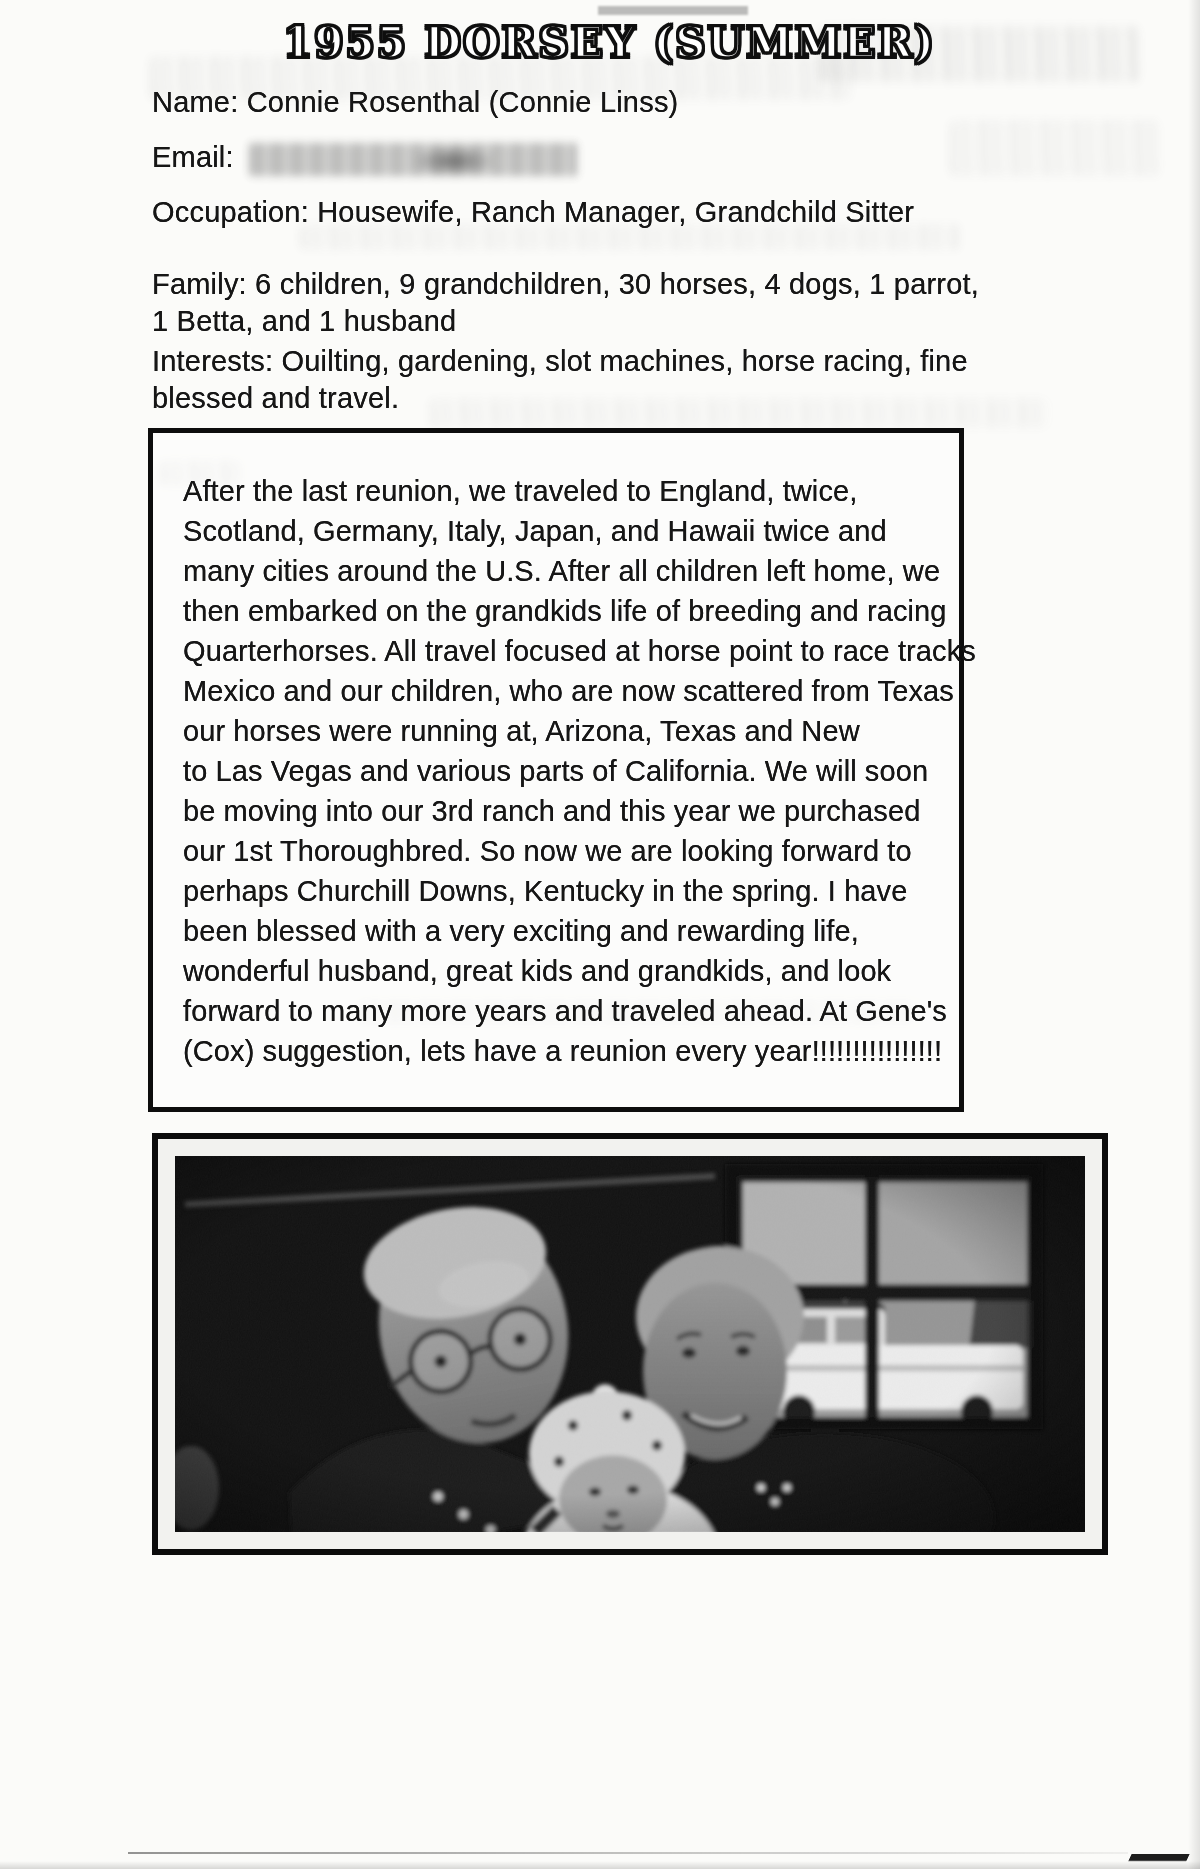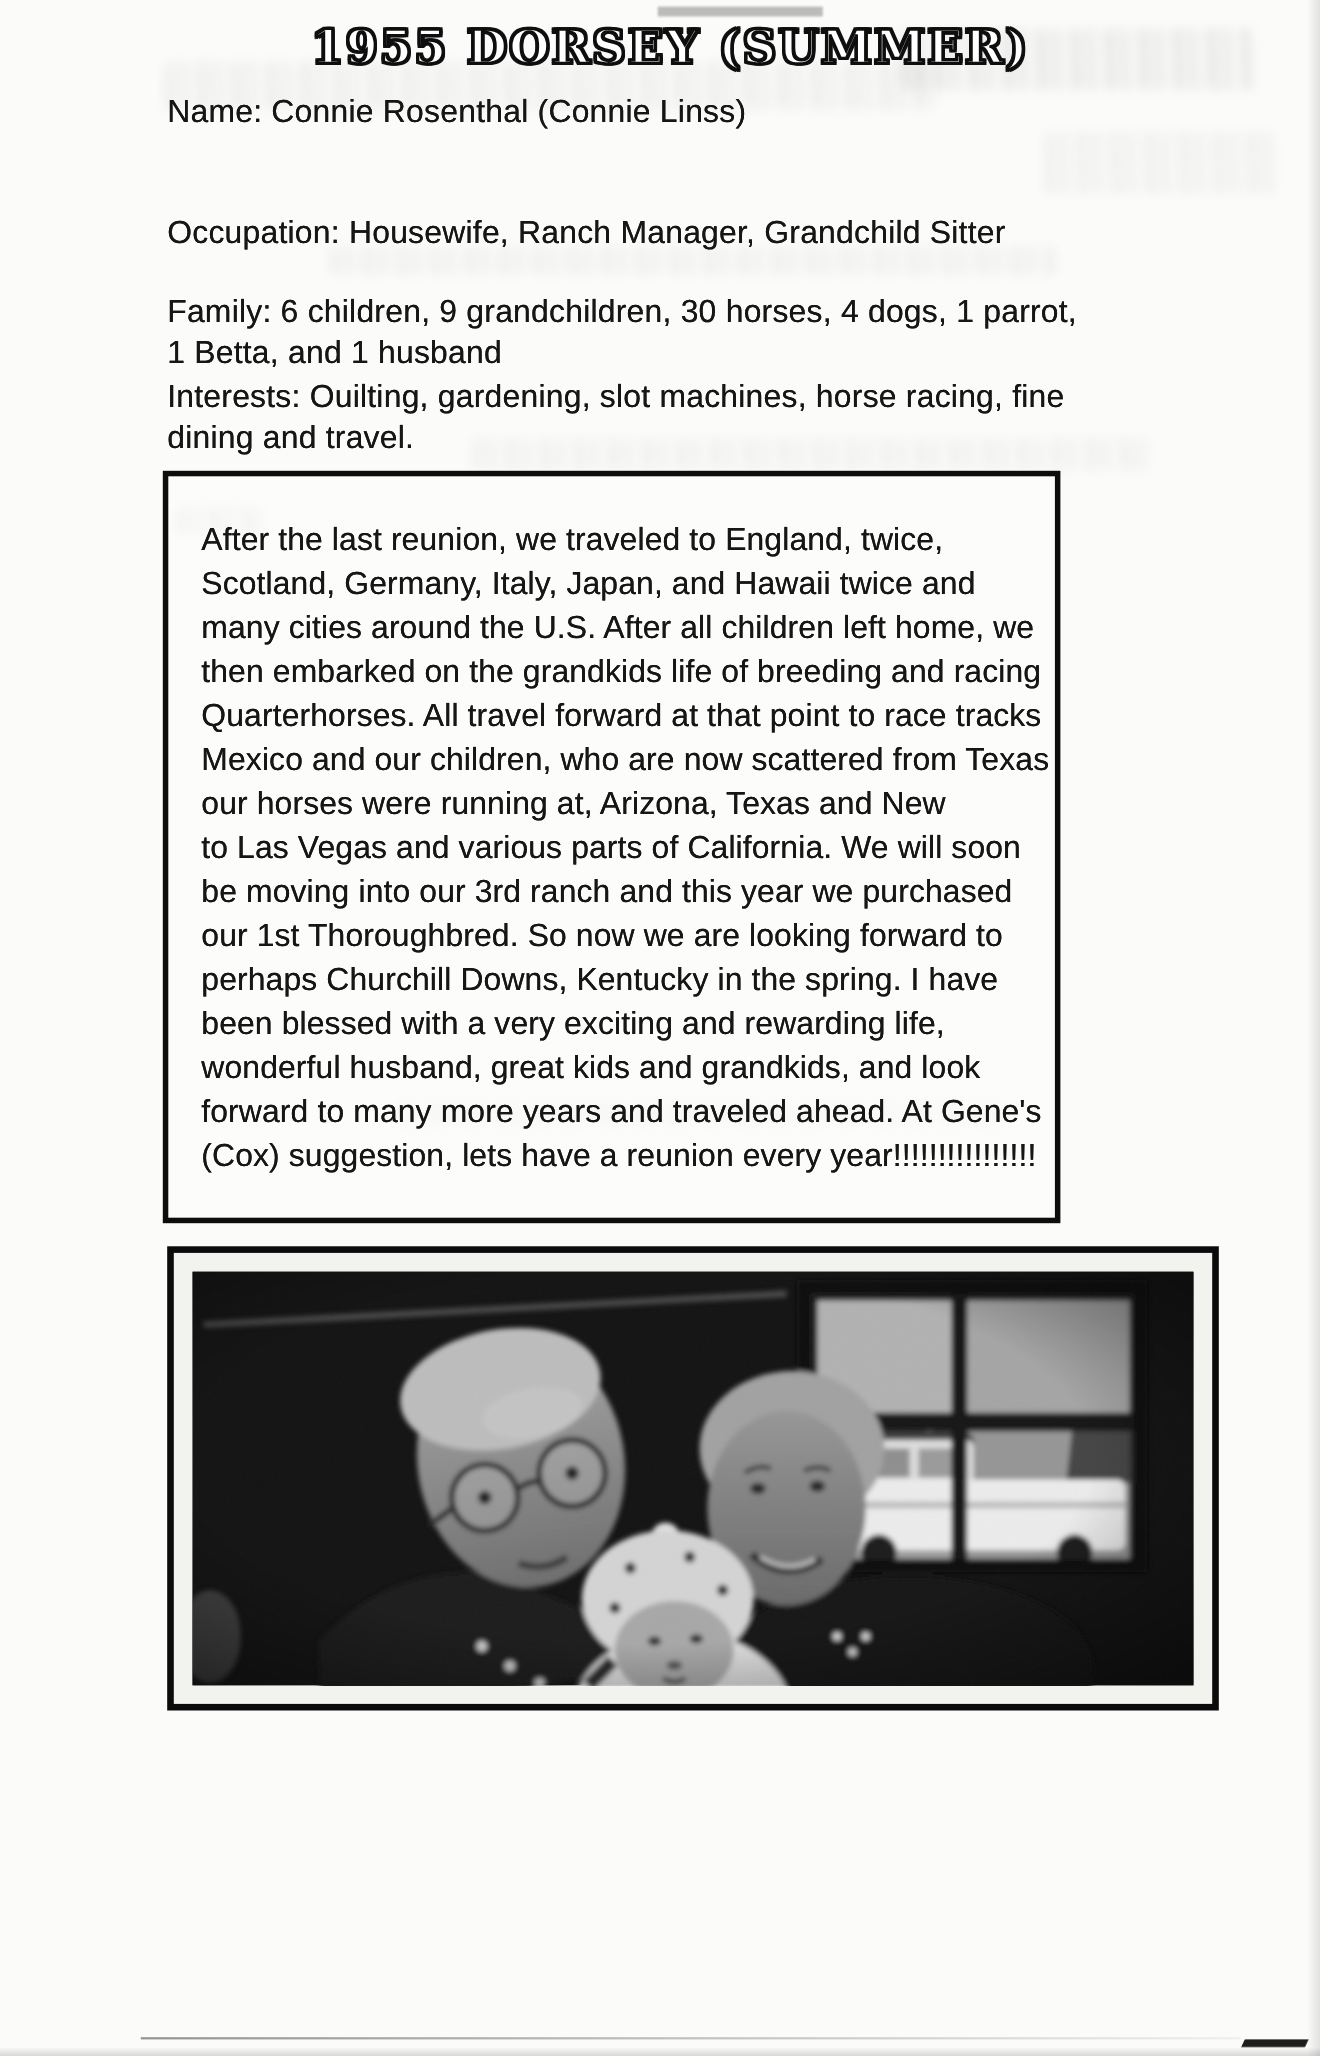--- a/index.html
+++ b/index.html
@@ -79,35 +79,38 @@
   <div class="artifact smudge" style="left:950px;top:120px;width:210px;height:56px;opacity:.09;"></div>
   <div class="artifact smudge" style="left:300px;top:224px;width:660px;height:26px;opacity:.09;"></div>
   <div class="artifact smudge" style="left:430px;top:398px;width:620px;height:30px;opacity:.08;"></div>
   <div class="artifact smudge" style="left:160px;top:460px;width:80px;height:26px;opacity:.10;"></div>
   <div class="artifact smudge" style="left:360px;top:1000px;width:560px;height:24px;opacity:.07;"></div>
 
   <h1 class="title">1955 DORSEY (SUMMER)</h1>
 
   <div class="field-line" style="top:84px">Name: Connie Rosenthal (Connie Linss)</div>
 
+  <div class="field-line" style="top:139px">
+    <span>Email:</span><span class="redaction"></span>
+  </div>
 
   <div class="field-line" style="top:194px">Occupation: Housewife, Ranch Manager, Grandchild Sitter</div>
 
   <div class="field-line" style="top:266px">Family: 6 children, 9 grandchildren, 30 horses, 4 dogs, 1 parrot,</div>
   <div class="field-line" style="top:303px">1 Betta, and 1 husband</div>
 
   <div class="field-line" style="top:343px">Interests: Ouilting, gardening, slot machines, horse racing, fine</div>
-  <div class="field-line" style="top:380px">dining and travel.</div>
+  <div class="field-line" style="top:380px">blessed and travel.</div>
 
   <div class="bio-box">
     <div class="bio-line">After the last reunion, we traveled to England, twice,</div>
     <div class="bio-line">Scotland, Germany, Italy, Japan, and Hawaii twice and</div>
     <div class="bio-line">many cities around the U.S. After all children left home, we</div>
     <div class="bio-line">then embarked on the grandkids life of breeding and racing</div>
-    <div class="bio-line">Quarterhorses. All travel forward at that point to race tracks</div>
+    <div class="bio-line">Quarterhorses. All travel focused at horse point to race tracks</div>
     <div class="bio-line">Mexico and our children, who are now scattered from Texas</div>
     <div class="bio-line">our horses were running at, Arizona, Texas and New</div>
     <div class="bio-line">to Las Vegas and various parts of California. We will soon</div>
     <div class="bio-line">be moving into our 3rd ranch and this year we purchased</div>
     <div class="bio-line">our 1st Thoroughbred. So now we are looking forward to</div>
     <div class="bio-line">perhaps Churchill Downs, Kentucky in the spring. I have</div>
     <div class="bio-line">been blessed with a very exciting and rewarding life,</div>
     <div class="bio-line">wonderful husband, great kids and grandkids, and look</div>
     <div class="bio-line">forward to many more years and traveled ahead. At Gene's</div>
     <div class="bio-line">(Cox) suggestion, lets have a reunion every year!!!!!!!!!!!!!!!!</div>

